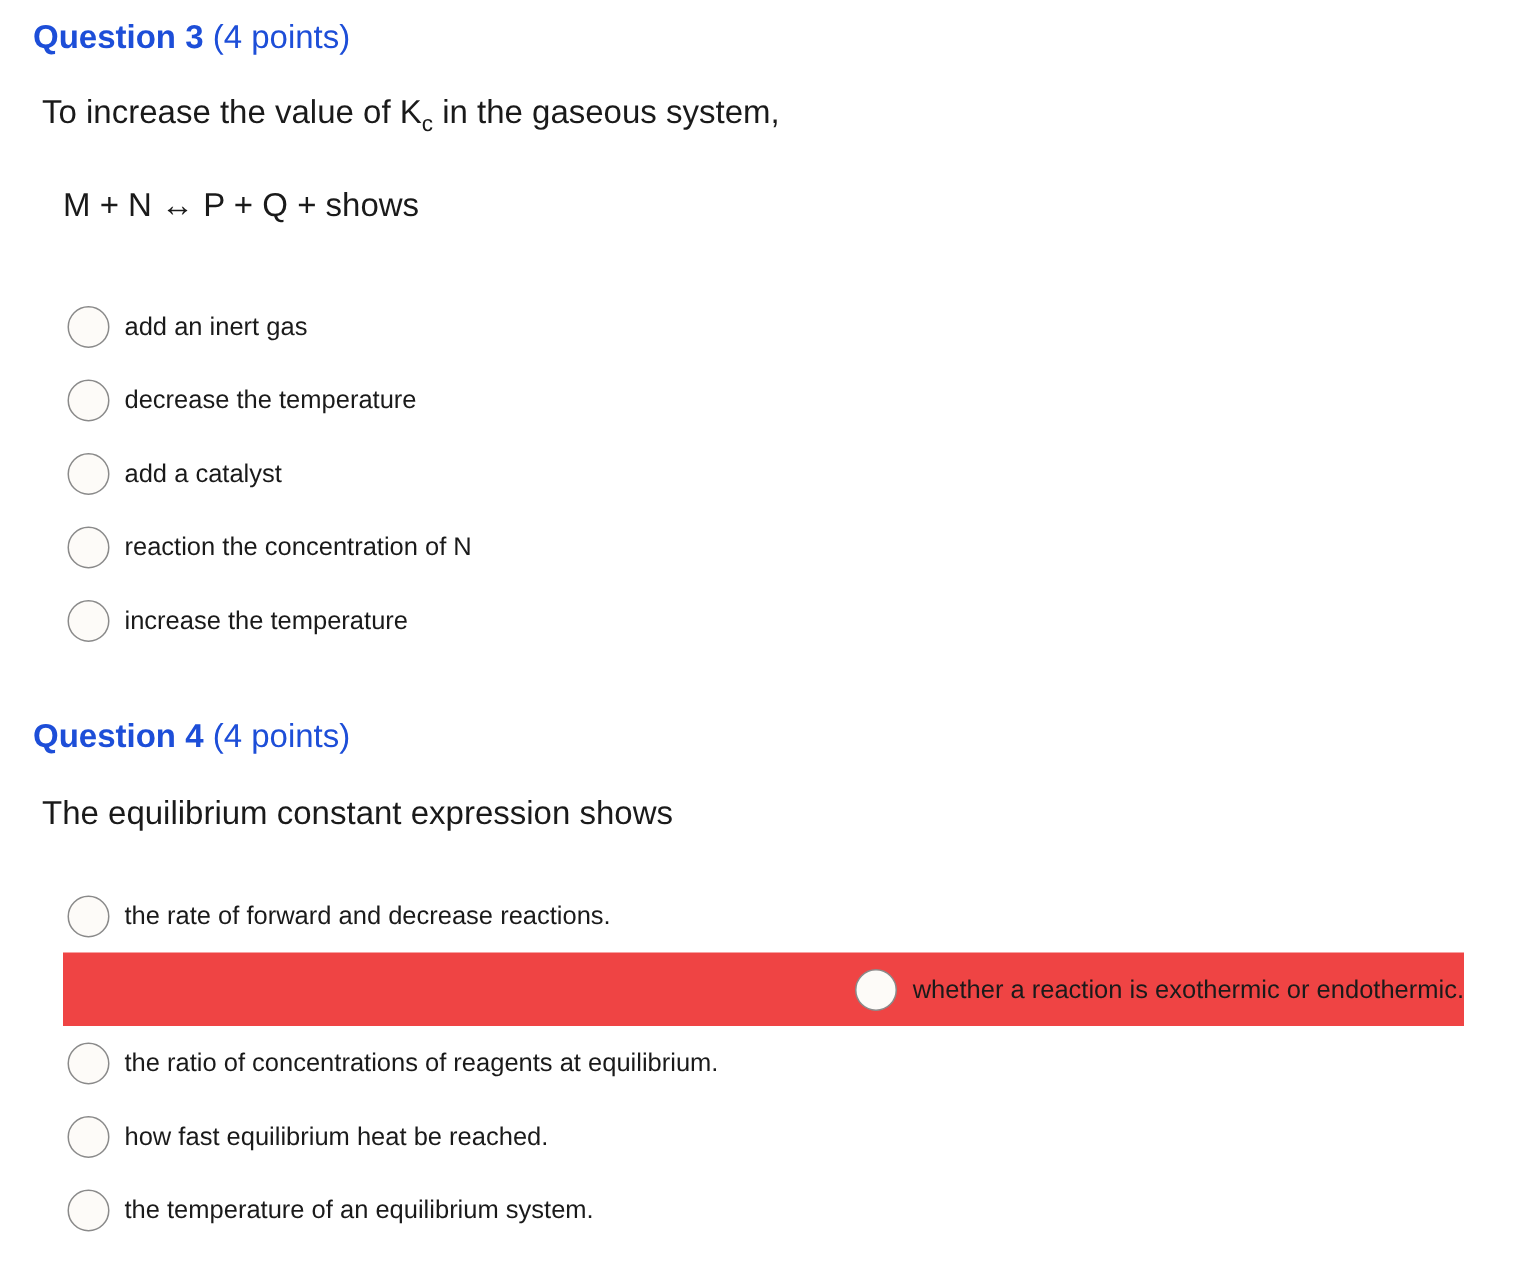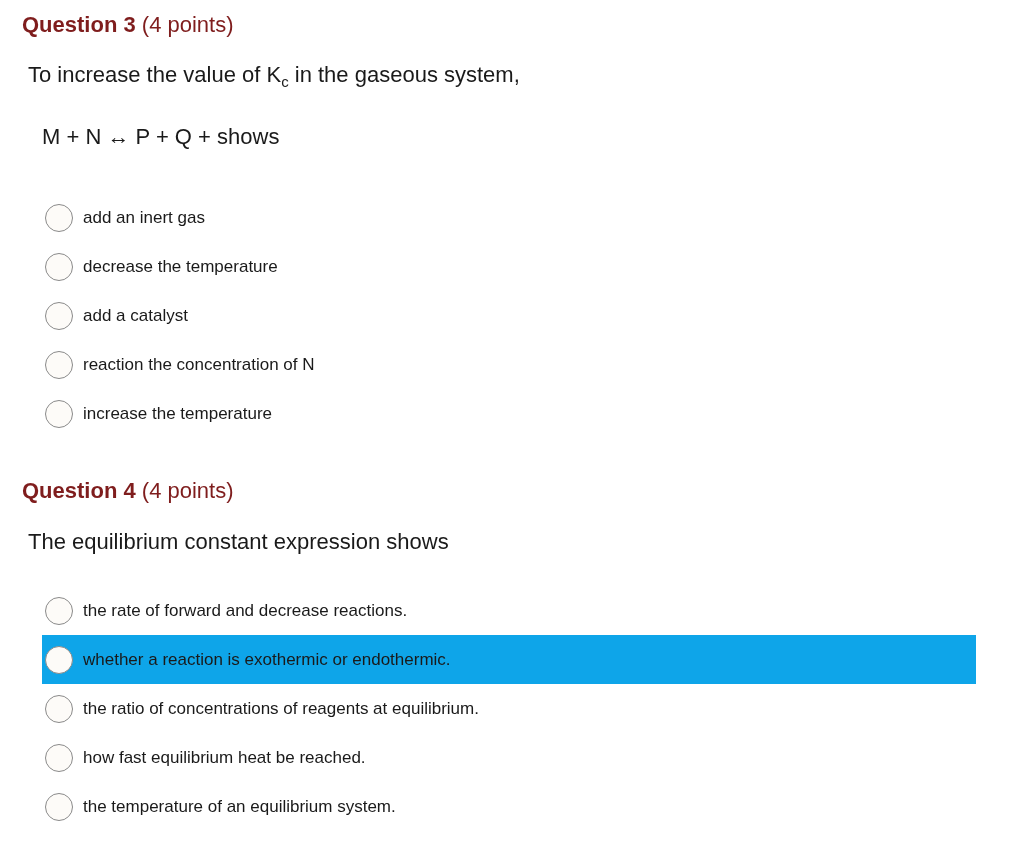--- a/index.html
+++ b/index.html
@@ -18,21 +18,21 @@
     .question {
       position: absolute;
       left: 0;
       width: 1024px;
     }
     .q-header {
       position: absolute;
       left: 22px;
       font-size: 22px;
       line-height: 28px;
-      color: #7f1d1d;
+      color: #1d4ed8;
       white-space: nowrap;
     }
     .q-header .q-title { font-weight: bold; }
     .q-header .q-points { font-weight: normal; }
     .q-prompt {
       position: absolute;
       left: 28px;
       font-size: 22px;
       line-height: 28px;
       color: #1a1a1a;
@@ -56,21 +56,22 @@
       width: 934px;
     }
     .option {
       position: relative;
       height: 49px;
       display: flex;
       align-items: center;
       cursor: pointer;
     }
     .option.highlighted {
-      background: #0ea5e9;
+      background: #ef4444;
+      justify-content: flex-end;
     }
     .radio {
       width: 28px;
       height: 28px;
       border-radius: 50%;
       border: 1.5px solid #8a8a8a;
       background: #fdfbf8;
       box-sizing: border-box;
       margin-left: 3px;
       margin-right: 10px;

